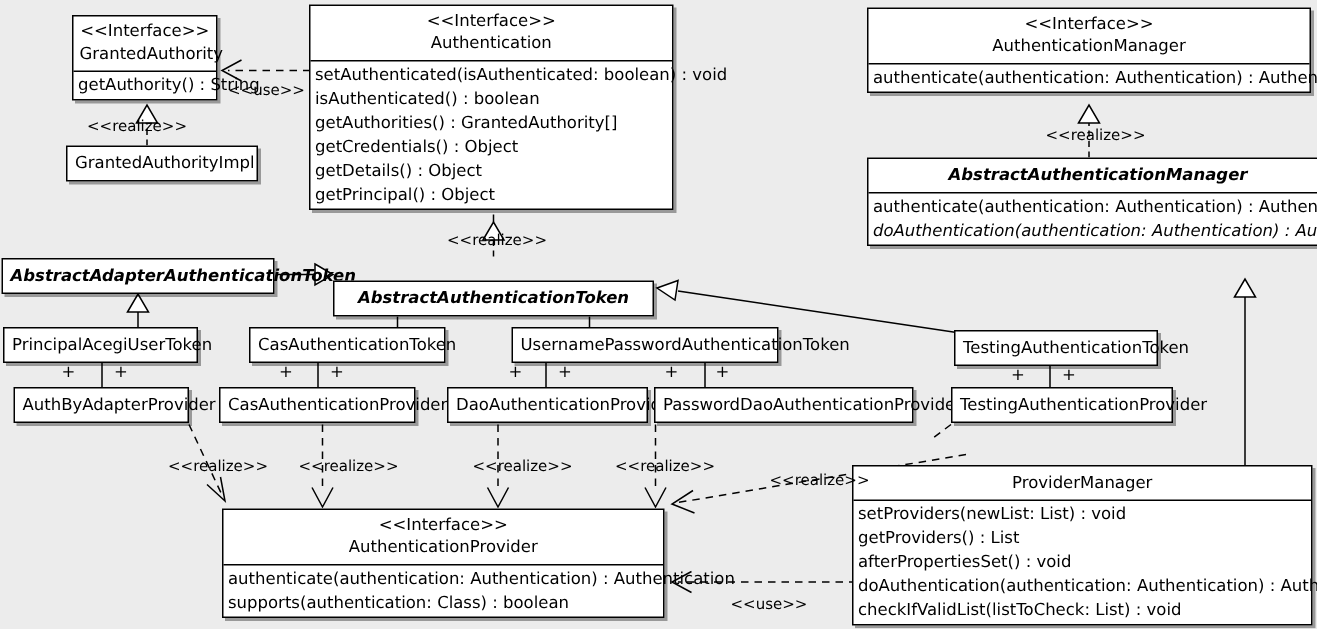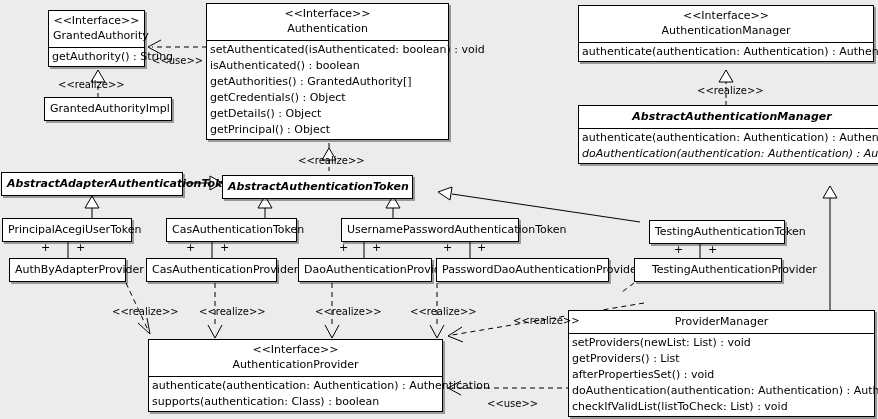--- a/index.html
+++ b/index.html
@@ -266,21 +266,21 @@
       <span class="m abstract">doAuthentication(authentication: Authentication) : Authenticati</span>
     </div>
   </div>
 
   <div class="uml-box" style="left:1px; top:172px; width:182px;">
     <div class="uml-head abstract simple">
       <span class="cname">AbstractAdapterAuthenticationToken</span>
     </div>
   </div>
 
-  <div class="uml-box" style="left:222px; top:175px; width:191px;">
+  <div class="uml-box" style="left:222px; top:187px; width:214px;">
     <div class="uml-head abstract simple">
       <span class="cname">AbstractAuthenticationToken</span>
     </div>
   </div>
 
   <div class="uml-box" style="left:2px; top:218px; width:130px;">
     <div class="uml-head simple">
       <span class="cname">PrincipalAcegiUserToken</span>
     </div>
   </div>
@@ -290,21 +290,21 @@
       <span class="cname">CasAuthenticationToken</span>
     </div>
   </div>
 
   <div class="uml-box" style="left:341px; top:218px; width:178px;">
     <div class="uml-head simple">
       <span class="cname">UsernamePasswordAuthenticationToken</span>
     </div>
   </div>
 
-  <div class="uml-box" style="left:636px; top:220px; width:136px;margin-left:13px;">
+  <div class="uml-box" style="left:636px; top:220px; width:136px;">
     <div class="uml-head simple">
       <span class="cname">TestingAuthenticationToken</span>
     </div>
   </div>
 
   <div class="uml-box" style="left:9px; top:258px; width:117px;">
     <div class="uml-head simple">
       <span class="cname">AuthByAdapterProvider</span>
     </div>
   </div>
@@ -320,21 +320,21 @@
       <span class="cname">DaoAuthenticationProvider</span>
     </div>
   </div>
 
   <div class="uml-box" style="left:436px; top:258px; width:173px;">
     <div class="uml-head simple">
       <span class="cname">PasswordDaoAuthenticationProvider</span>
     </div>
   </div>
 
-  <div class="uml-box" style="left:634px; top:258px; width:148px;padding-left:12px;">
+  <div class="uml-box" style="left:634px; top:258px; width:148px;">
     <div class="uml-head simple">
       <span class="cname">TestingAuthenticationProvider</span>
     </div>
   </div>
 
   <div class="uml-box" style="left:148px; top:339px; width:295px;">
     <div class="uml-head">
       <span class="stereo">&lt;&lt;Interface&gt;&gt;</span>
       <span class="cname">AuthenticationProvider</span>
     </div>

